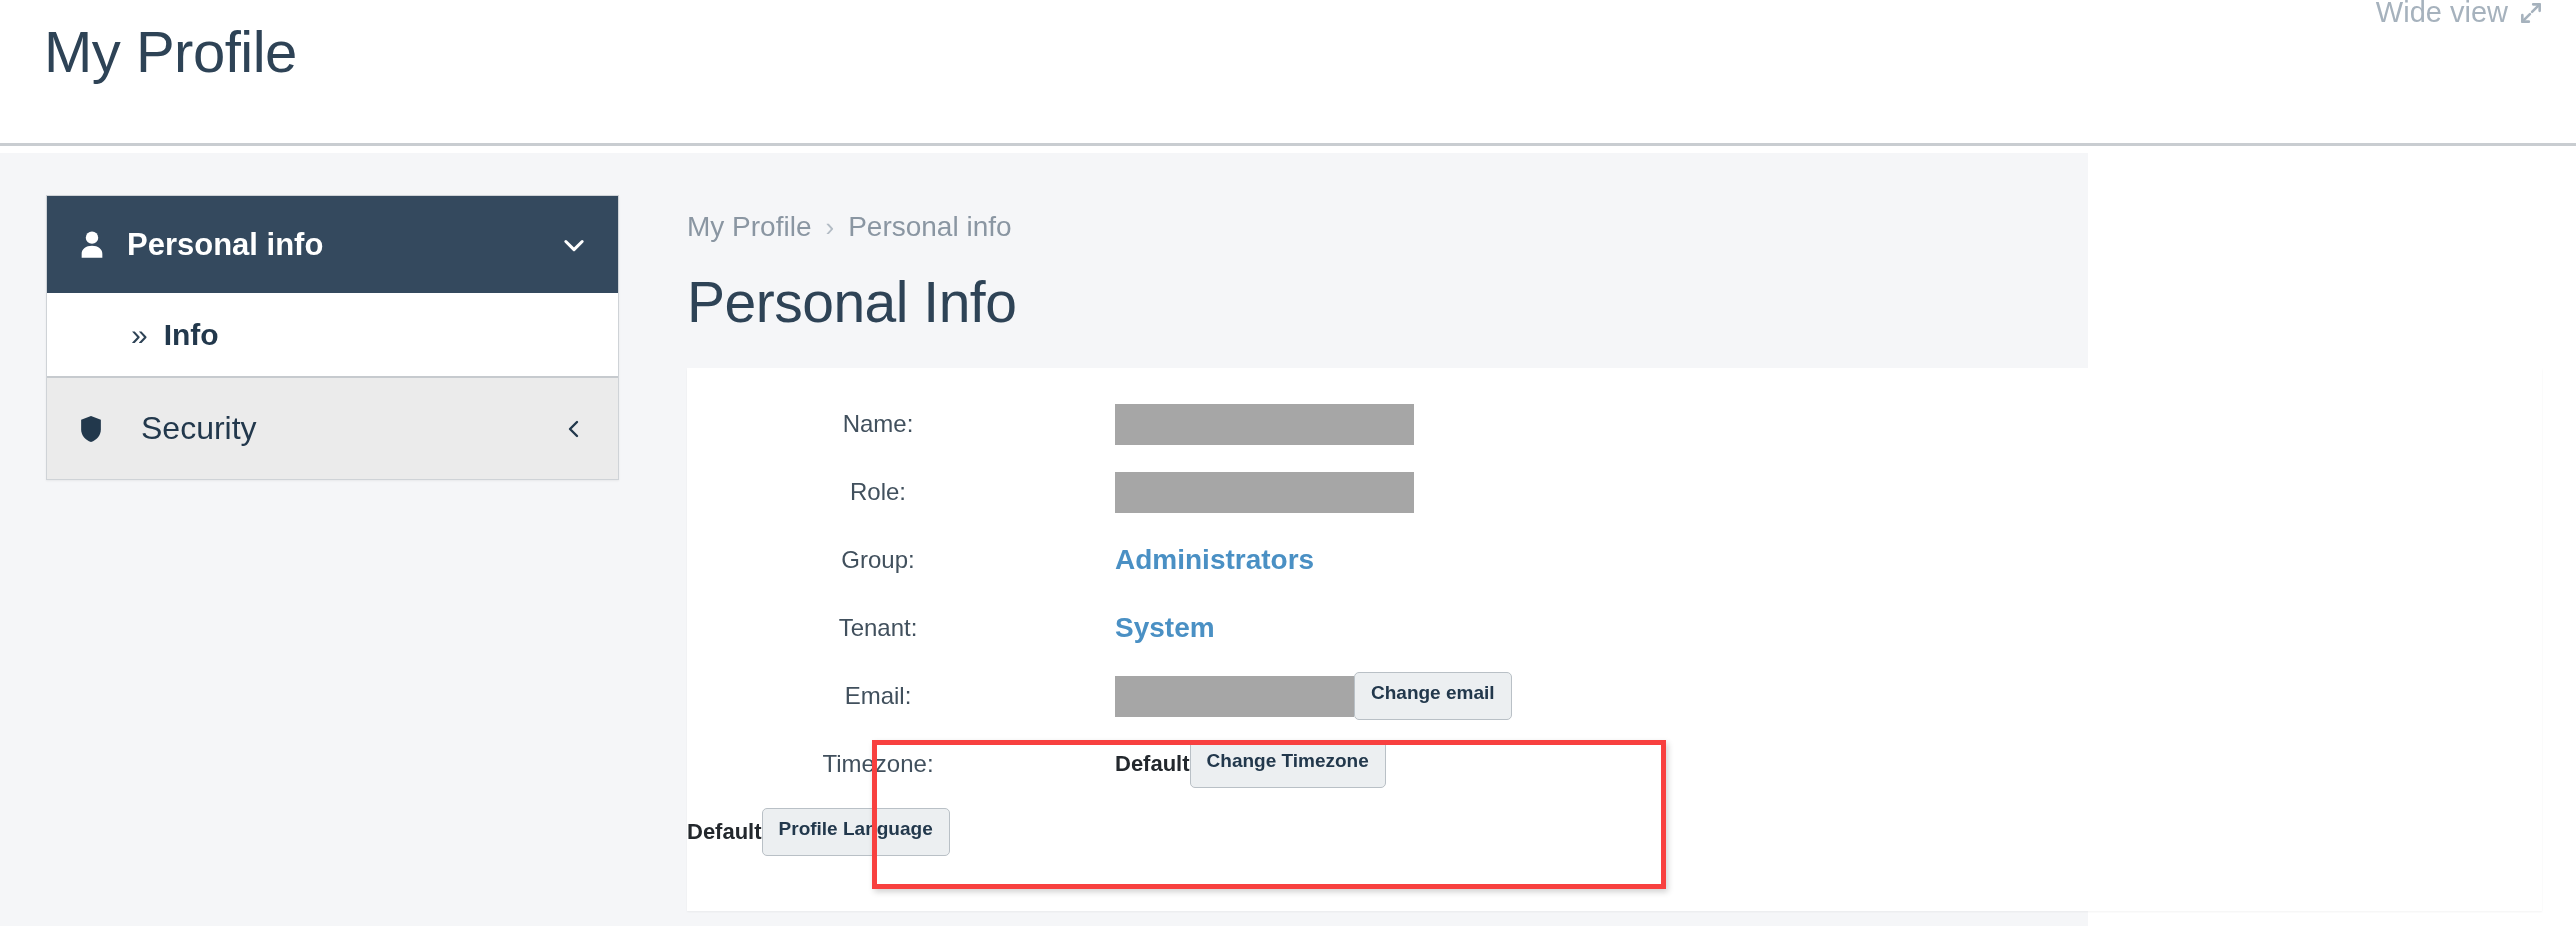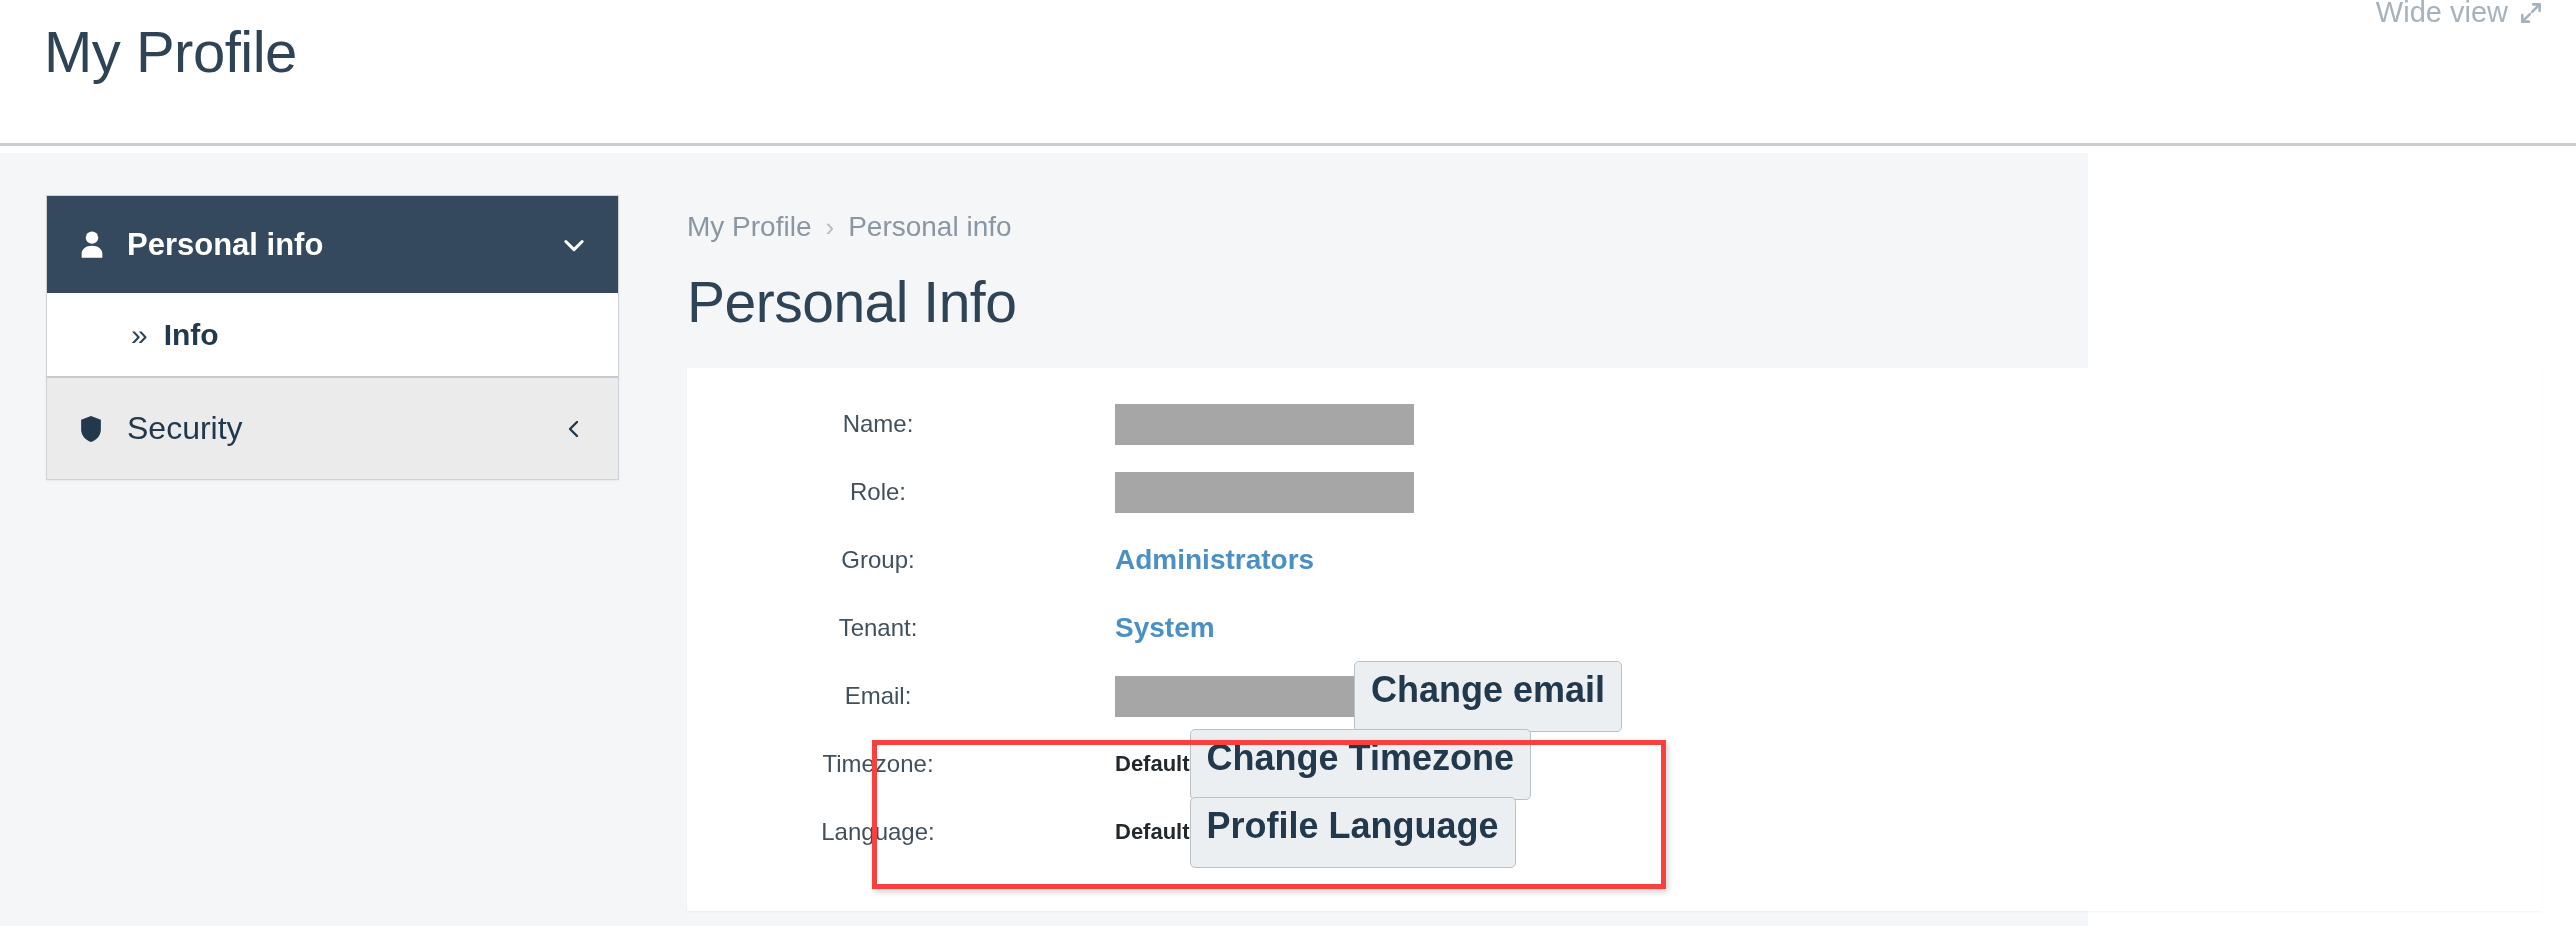--- a/index.html
+++ b/index.html
@@ -102,21 +102,21 @@
     height: 103px;
     background: #ebebeb;
     border-top: 2px solid #c6cace;
     padding: 0 32px 0 28px;
     cursor: pointer;
   }
   .side-item .ico { width: 32px; height: 34px; display: block; flex: 0 0 32px; }
   .side-item .label {
     font-size: 32px;
     color: #22384c;
-    margin-left: 20px;
+    margin-left: 34px;
     flex: 1 1 auto;
   }
   .side-item .chev { width: 24px; height: 24px; display: block; flex: 0 0 24px; }
 
   
   .main {
     position: absolute;
     left: 687px; top: 0;
     width: 1855px;
   }
@@ -184,23 +184,23 @@
     color: #23282d;
     white-space: nowrap;
   }
 
   .btn {
     background: #eceff1;
     border: 1px solid #b9c0c6;
     border-radius: 5px;
     color: #22384c;
     font-family: "Liberation Sans", sans-serif;
-    font-size: 36px;
-    font-weight: bold;
-    padding: 10px 16px 23px;
+    font-size: 19px;
+    font-weight: bold;
+    padding: 10px 16px 17px;
     line-height: 1;
     cursor: pointer;
     white-space: nowrap;
   }
 
   
   .highlight-box {
     position: absolute;
     left: 185px; top: 372px;
     width: 794px; height: 149px;
@@ -318,21 +318,20 @@
 
         <div class="form-row">
           <div class="lbl">Timezone:</div>
           <div class="val">
             <span class="bold-val">Default</span>
             <button class="btn">Change Timezone</button>
           </div>
         </div>
 
         <div class="form-row">
-          <div class="lbl">Language:</div>
           <div class="val">
             <span class="bold-val">Default</span>
             <button class="btn">Profile Language</button>
           </div>
         </div>
 
       </div>
 
       <div class="highlight-box"></div>
     </div>

